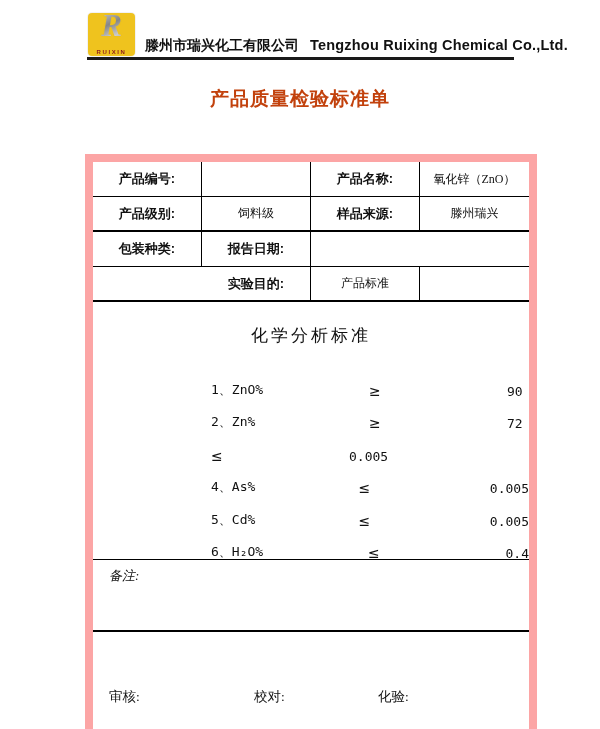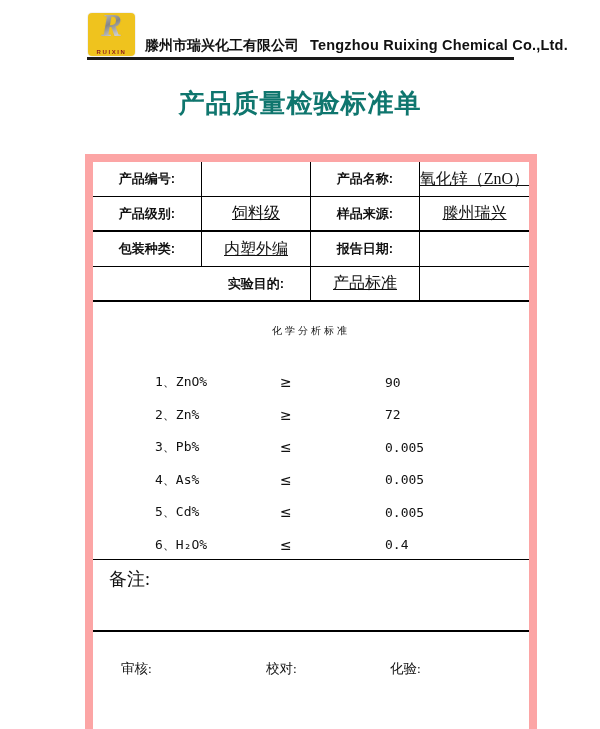--- a/index.html
+++ b/index.html
@@ -51,22 +51,22 @@
   .header-rule{
     position:absolute;left:87px;top:57px;
     width:427px;height:2.5px;background:#1a1a1a;
   }
 
   
   .doc-title{
     position:absolute;left:0;top:86px;width:100%;
     margin:0;text-align:center;
     font-family:"Liberation Sans", sans-serif;
-    font-weight:bold;font-size:26px;letter-spacing:1px;
-    color:#0f766e;
+    font-weight:bold;font-size:19px;letter-spacing:1px;
+    color:#c2410c;
   }
 
   
   .sheet{
     position:absolute;left:85px;top:154px;
     width:452px;height:640px;
     border:8px solid #fca5a5;
     box-sizing:border-box;
     display:flex;flex-direction:column;
   }
@@ -78,68 +78,69 @@
     display:flex;align-items:center;justify-content:center;
     overflow:hidden;white-space:nowrap;
   }
   .cell:last-child{border-right:none;}
   .cell.label{
     font-family:"Liberation Sans", sans-serif;
     font-weight:bold;font-size:13px;
   }
   .cell.value{
     font-family:"Liberation Serif", serif;
-    font-size:16px;
-    text-decoration:underline;
+    font-size:12px;
   }
 
   
   .chem{
     position:relative;height:258px;box-sizing:border-box;
     border-bottom:1px solid #000;
   }
   .chem-title{
     padding-top:22px;height:18px;
     text-align:center;
     font-family:"Liberation Serif", serif;
-    font-size:10px;letter-spacing:3px;
+    font-size:17px;letter-spacing:3px;
   }
   .chem-list{margin-top:24px;}
   .chem-item{
-    display:flex;align-items:center;
+    display:flex;align-items:flex-end;
     height:32.5px;box-sizing:border-box;
-    padding-left:62px;
+    padding-left:118px;
     font-size:13px;
+    gap:33px;
   }
   .chem-name{
     width:125px;
     font-family:"DejaVu Sans Mono", monospace;
   }
   .chem-op{
     width:77px;
     font-family:"DejaVu Sans", sans-serif;
     font-size:14px;
   }
   .chem-value{
     font-family:"DejaVu Sans Mono", monospace;
     margin-left:28px;
   }
 
   
   .remarks{
     height:72px;box-sizing:border-box;
     border-bottom:2px solid #000;
     padding:7px 0 0 16px;
-    font-size:18px;
+    font-size:13px;
+    font-style:italic;
   }
   .signoff{
     position:relative;flex:1;
     font-size:13.5px;
   }
-  .signoff .sig{position:absolute;top:28px;white-space:nowrap;margin-left:12px;}
+  .signoff .sig{position:absolute;top:56px;white-space:nowrap;}
   .sig-review{left:16px;}
   .sig-proofread{left:161px;}
   .sig-test{left:285px;}
 </style>
 </head>
 <body>
 
 <div class="page">
 
   <div class="logo" style="background: rgb(239, 195, 30);">
@@ -164,21 +165,20 @@
 
     <div class="info-row thick">
       <div class="cell label">产品级别:</div>
       <div class="cell value">饲料级</div>
       <div class="cell label">样品来源:</div>
       <div class="cell value">滕州瑞兴</div>
     </div>
 
     <div class="info-row">
       <div class="cell label">包装种类:</div>
-      <div class="cell value">内塑外编</div>
       <div class="cell label">报告日期:</div>
       <div class="cell value"></div>
     </div>
 
     <div class="info-row thick">
       <div class="cell label">实验目的:</div>
       <div class="cell value">产品标准</div>
       <div class="cell value"></div>
     </div>
 
@@ -189,21 +189,20 @@
           <span class="chem-name">1、ZnO%</span>
           <span class="chem-op">≥</span>
           <span class="chem-value">90</span>
         </div>
         <div class="chem-item">
           <span class="chem-name">2、Zn%</span>
           <span class="chem-op">≥</span>
           <span class="chem-value">72</span>
         </div>
         <div class="chem-item">
-          <span class="chem-name">3、Pb%</span>
           <span class="chem-op">≤</span>
           <span class="chem-value">0.005</span>
         </div>
         <div class="chem-item">
           <span class="chem-name">4、As%</span>
           <span class="chem-op">≤</span>
           <span class="chem-value">0.005</span>
         </div>
         <div class="chem-item">
           <span class="chem-name">5、Cd%</span>

